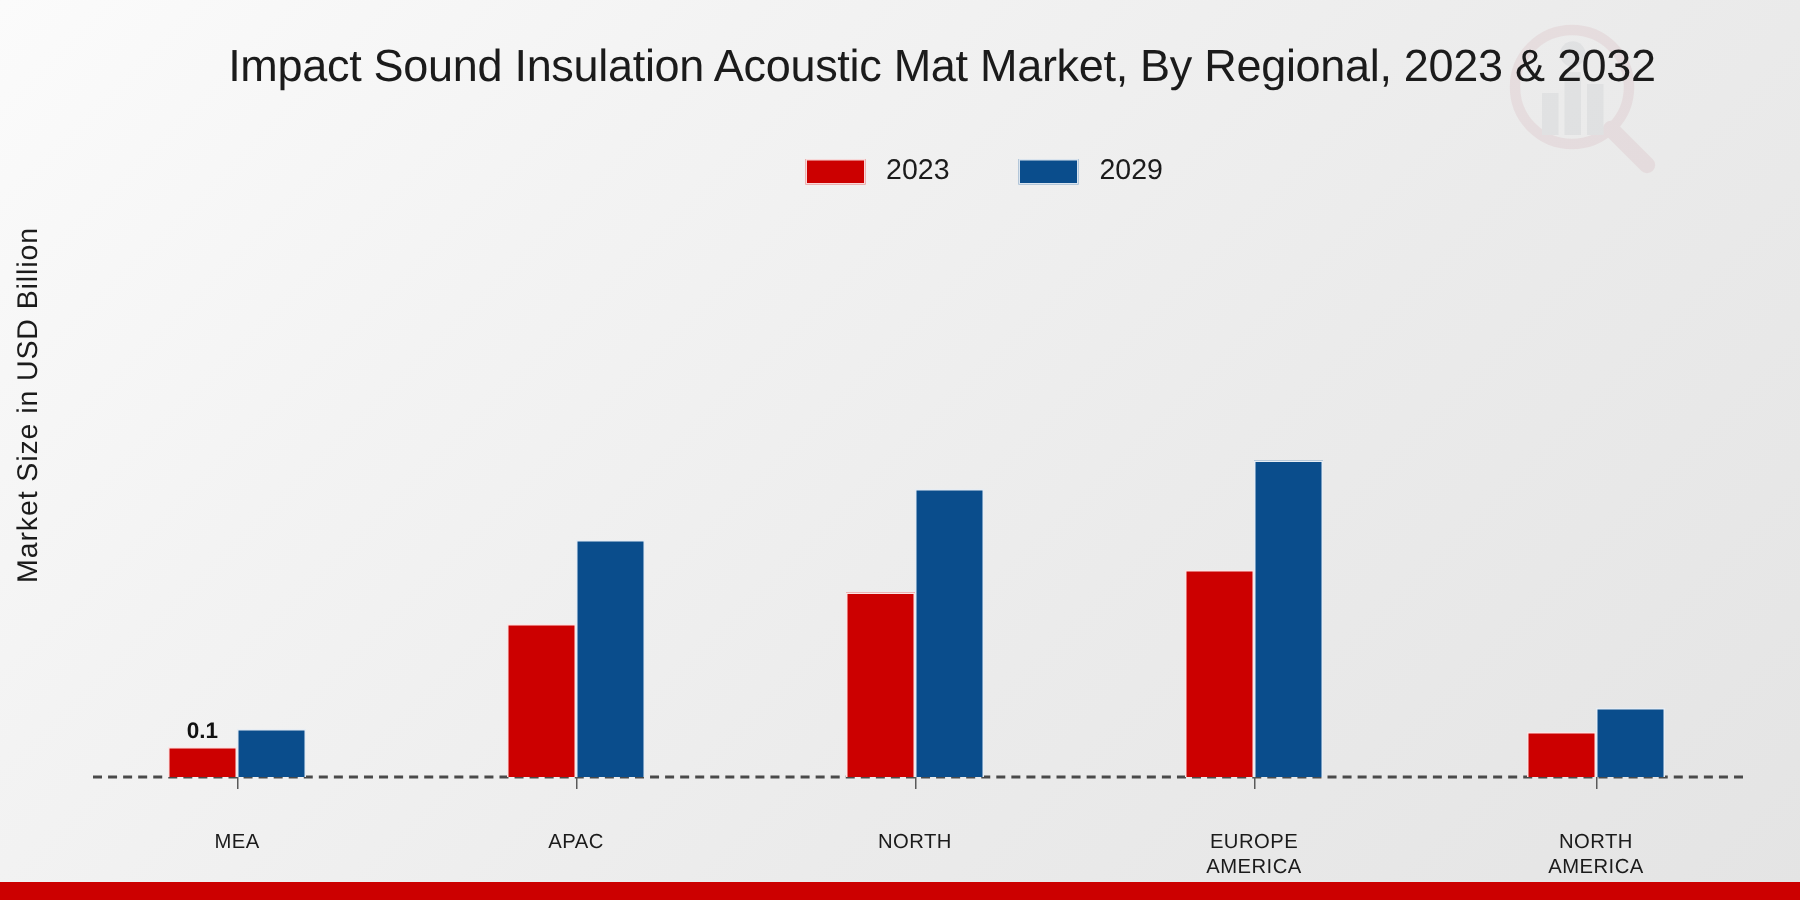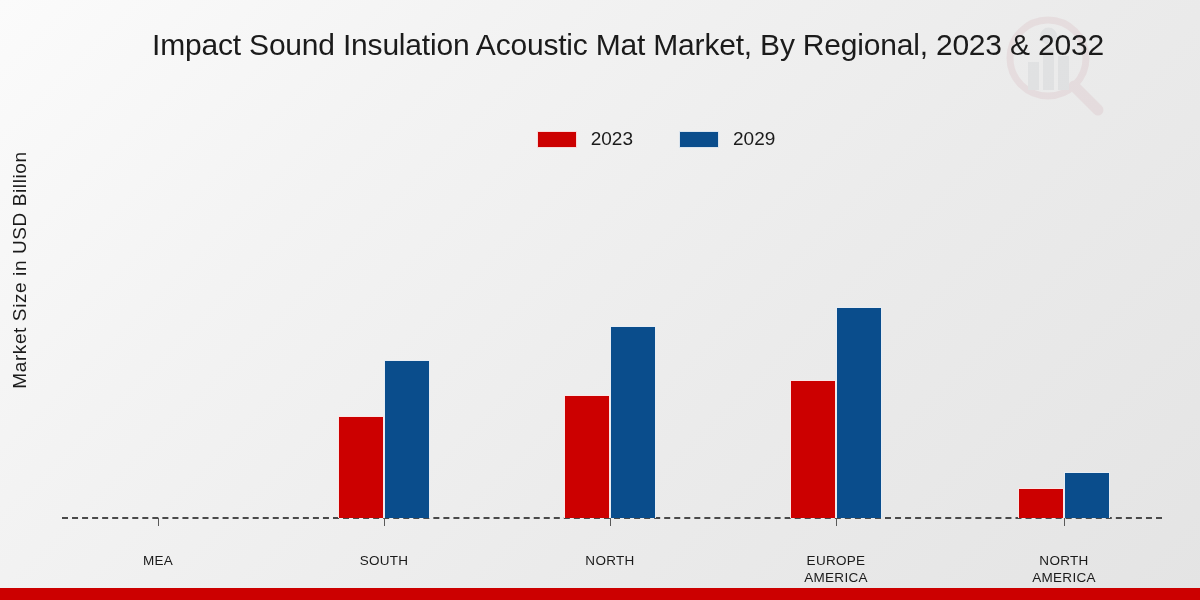--- a/index.html
+++ b/index.html
@@ -41,21 +41,20 @@
   
   #legend {
     position: absolute;
     left: 0; top: 103px;
     width: 1200px;
     display: flex;
     justify-content: center;
     align-items: center;
     gap: 46px;
     padding-left: 112px;
-    margin-top: 25px;
   }
   .legend-item { display: flex; align-items: center; gap: 14px; }
   .legend-swatch {
     width: 40px; height: 17px;
     border: 1px solid rgba(255,255,255,0.85);
   }
   .legend-label { font-size: 19px; color: #1b1b1b; }
 
   
   #y-axis-title {
@@ -166,35 +165,42 @@
     </div>
   </div>
 
   <div id="y-axis-title">
     <span>Market Size in USD Billion</span>
   </div>
 
   <div id="plot">
     <div id="baseline"></div>
 
+    <div class="bar-group" style="left:112px;">
+      <div class="red-wrap">
+        <div class="bar bar-red" style="height:20px;"></div>
+        <div class="bar-value">0.1</div>
+      </div>
+      <div class="bar bar-blue" style="height:32px;"></div>
+    </div>
     <div class="tick" style="left:158px;"></div>
     <div class="cat-label" style="left:158px;">
       <div>MEA</div>
     </div>
 
     <div class="bar-group" style="left:338px;">
       <div class="red-wrap">
         <div class="bar bar-red" style="height:102px;"></div>
         <div class="bar-value"></div>
       </div>
       <div class="bar bar-blue" style="height:158px;"></div>
     </div>
     <div class="tick" style="left:384px;"></div>
     <div class="cat-label" style="left:384px;">
-      <div>SOUTH</div>
+      <div>APAC</div>
     </div>
 
     <div class="bar-group" style="left:564px;">
       <div class="red-wrap">
         <div class="bar bar-red" style="height:123px;"></div>
         <div class="bar-value"></div>
       </div>
       <div class="bar bar-blue" style="height:192px;"></div>
     </div>
     <div class="tick" style="left:610px;"></div>

